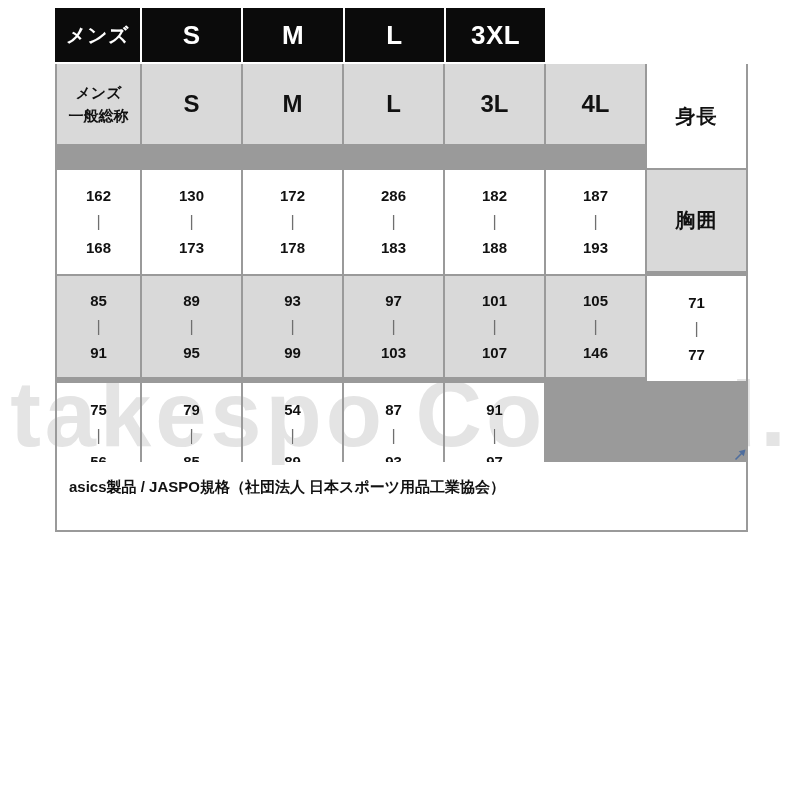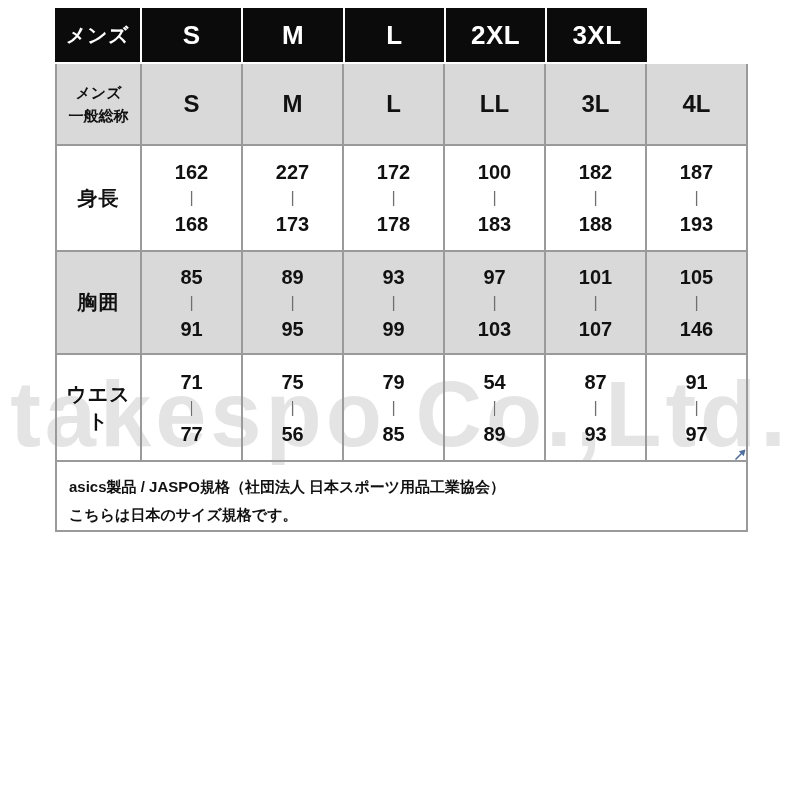--- a/index.html
+++ b/index.html
@@ -67,21 +67,21 @@
   .cell.gray { background: #d9d9d9; }
   .h80  { height: 80px; }
   .h104 { height: 104px; }
   .h101 { height: 101px; }
   .h105 { height: 105px; }
 
   .gen-label { font-size: 15px; line-height: 1.55; }
   .gen-val   { font-size: 24px; }
   .mlabel    { font-size: 20px; letter-spacing: 1px; }
 
-  .num { font-size: 20px; line-height: 26px; }
+  .num { font-size: 15px; line-height: 26px; }
   .sep {
     font-size: 16px;
     line-height: 20px;
     color: #6f6f6f;
     margin: 3px 0;
     font-weight: 400;
   }
 
   
   .note {
@@ -131,55 +131,53 @@
 
 <div class="stage">
 
   <div class="watermark">takespo Co.,Ltd.</div>
 
   <div class="hdr">
     <div class="hcell hlabel">メンズ</div>
     <div class="hcell">S</div>
     <div class="hcell">M</div>
     <div class="hcell">L</div>
-    <div class="hcell">2XL</div>
     <div class="hcell">3XL</div>
   </div>
 
   <div class="tbody">
 
     <div class="cell gray h80 gen-label">
       <div>メンズ</div>
       <div>一般総称</div>
     </div>
     <div class="cell gray h80 gen-val">S</div>
     <div class="cell gray h80 gen-val">M</div>
     <div class="cell gray h80 gen-val">L</div>
-    <div class="cell gray h80 gen-val">LL</div>
     <div class="cell gray h80 gen-val">3L</div>
     <div class="cell gray h80 gen-val">4L</div>
 
     <div class="cell h104 mlabel">身長</div>
     <div class="cell h104">
       <div class="num">162</div>
       <div class="sep">|</div>
       <div class="num">168</div>
     </div>
     <div class="cell h104">
-      <div class="num">227</div>
+      <div class="num">130</div>
       <div class="sep">|</div>
       <div class="num">173</div>
     </div>
     <div class="cell h104">
       <div class="num">172</div>
       <div class="sep">|</div>
       <div class="num">178</div>
     </div>
     <div class="cell h104">
-      <div class="num">100</div>
+      <div class="num">286</div>
       <div class="sep">|</div>
       <div class="num">183</div>
     </div>
     <div class="cell h104">
       <div class="num">182</div>
       <div class="sep">|</div>
       <div class="num">188</div>
     </div>
     <div class="cell h104">
       <div class="num">187</div>
@@ -212,21 +210,20 @@
       <div class="num">101</div>
       <div class="sep">|</div>
       <div class="num">107</div>
     </div>
     <div class="cell gray h101">
       <div class="num">105</div>
       <div class="sep">|</div>
       <div class="num">146</div>
     </div>
 
-    <div class="cell h105 mlabel">ウエスト</div>
     <div class="cell h105">
       <div class="num">71</div>
       <div class="sep">|</div>
       <div class="num">77</div>
     </div>
     <div class="cell h105">
       <div class="num">75</div>
       <div class="sep">|</div>
       <div class="num">56</div>
     </div>
@@ -248,21 +245,20 @@
     <div class="cell h105">
       <div class="num">91</div>
       <div class="sep">|</div>
       <div class="num">97</div>
     </div>
 
   </div>
 
   <div class="note">
     <div>asics製品 / JASPO規格（社団法人 日本スポーツ用品工業協会）</div>
-    <div>こちらは日本のサイズ規格です。</div>
   </div>
 
   <svg class="marker" width="13" height="13" viewBox="0 0 13 13">
     <path d="M1.5 11.5 L8 5" stroke="#4f6e9e" stroke-width="1.6" fill="none"></path>
     <polygon points="11.5,1.5 4.8,3.2 9.8,8.2" fill="#4f6e9e"></polygon>
   </svg>
 
 </div>
 
 </body></html>

